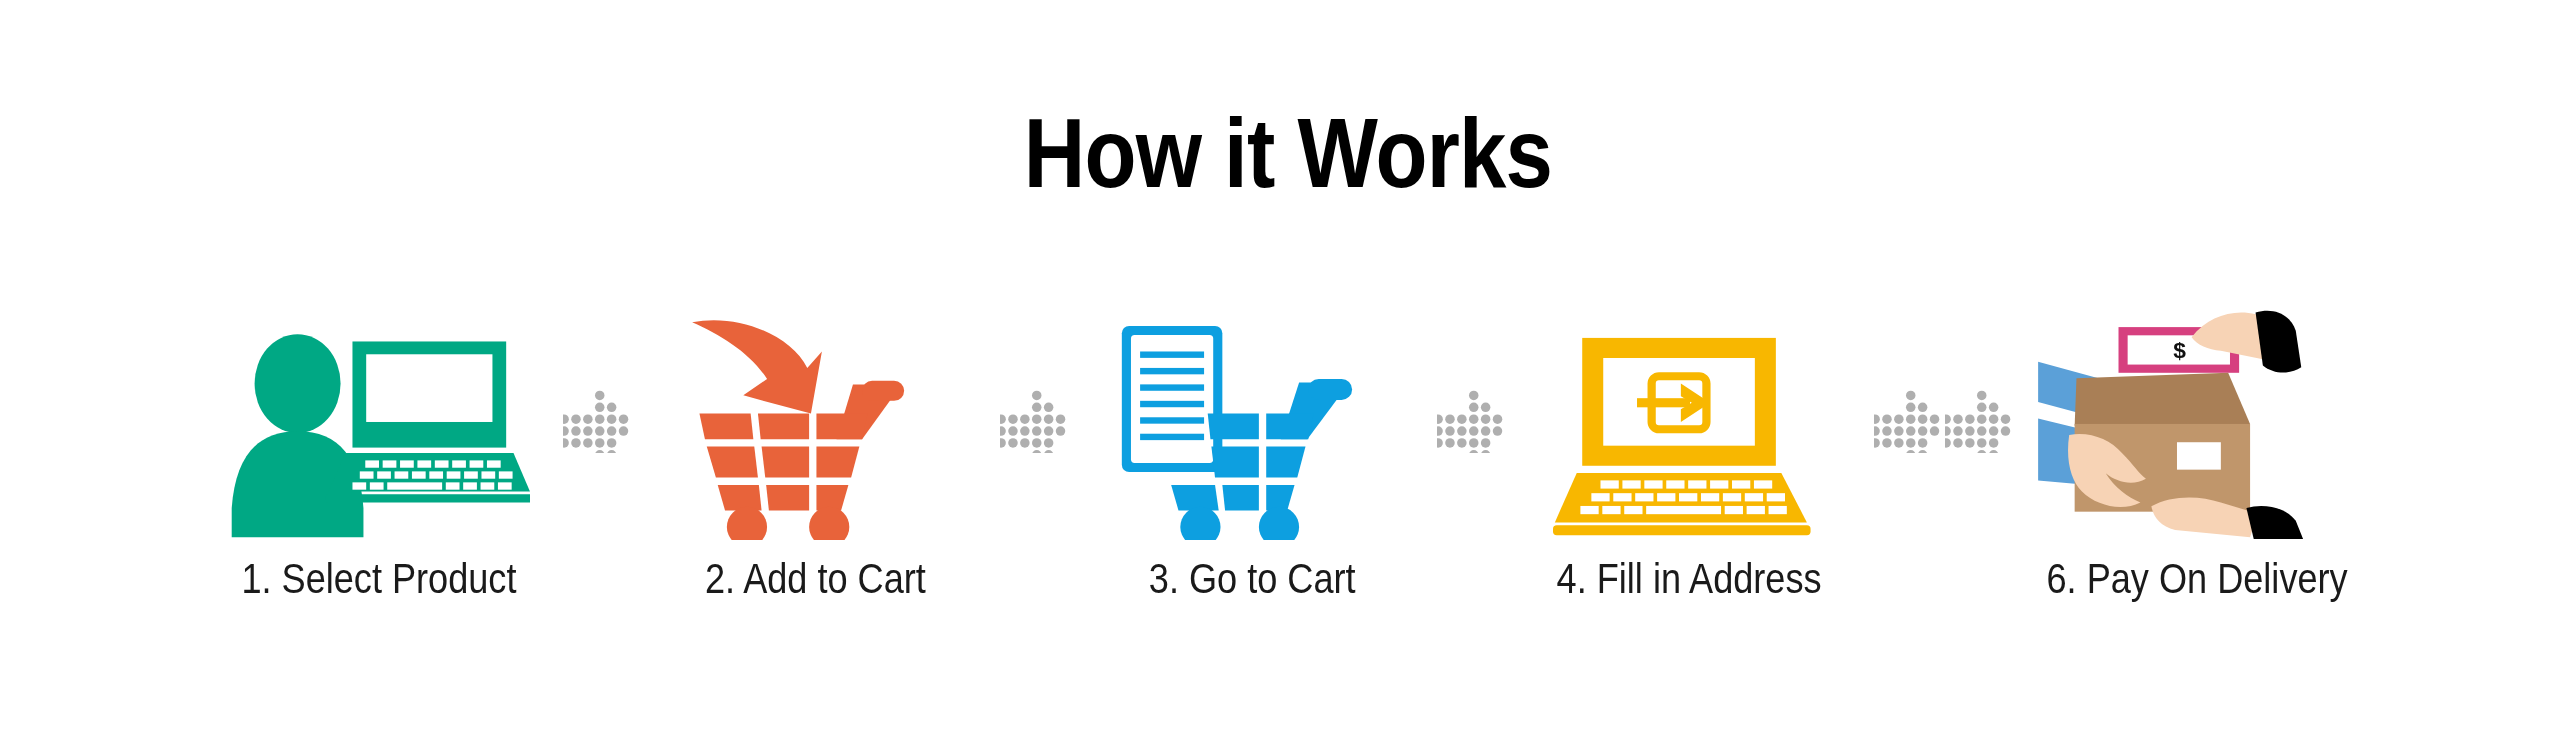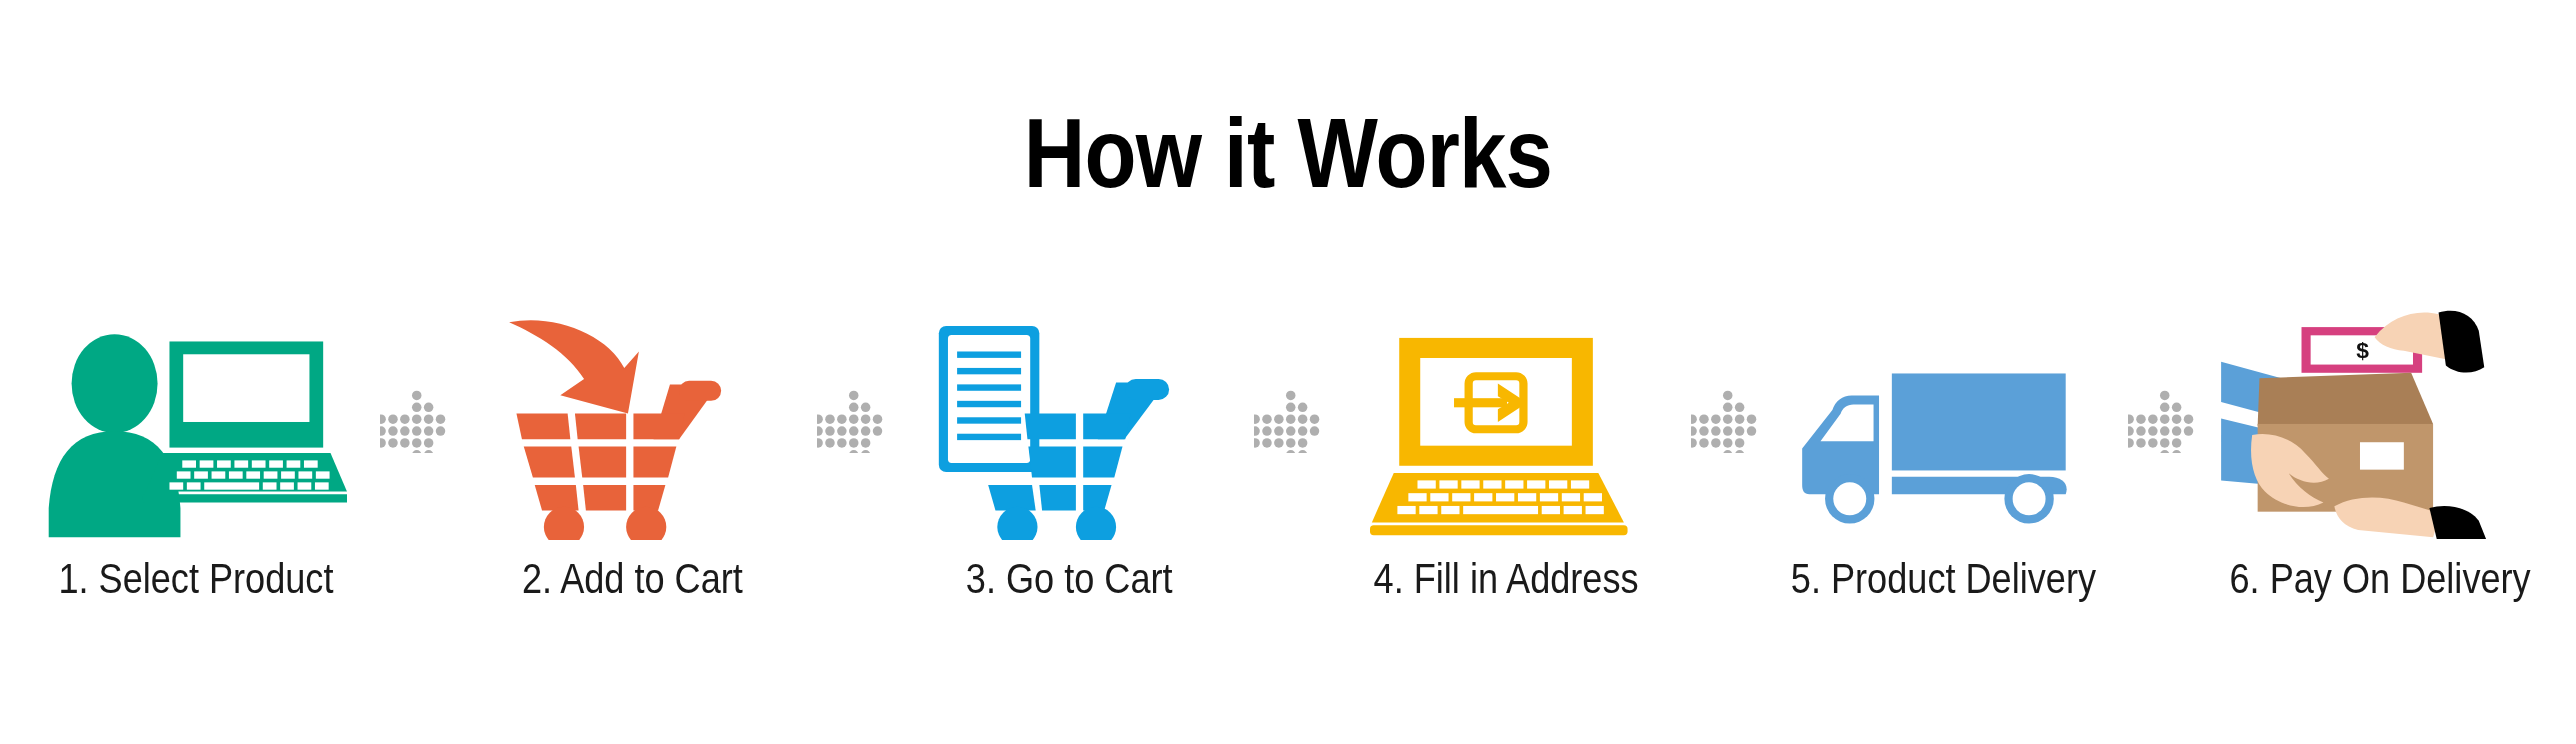--- a/index.html
+++ b/index.html
@@ -334,35 +334,20 @@
             <circle cx="27" cy="59" r="5.2"></circle>
           <circle cx="40" cy="59" r="5.2"></circle>
             <circle cx="53" cy="59" r="5.2"></circle>
           <circle cx="40" cy="72" r="5.2"></circle>
             <circle cx="53" cy="72" r="5.2"></circle>
           <circle cx="40" cy="85" r="5.2"></circle>
         </g>
       </svg>
     </div>
 
-    <div class="step">
-      <div class="icon-box">
-        <svg width="284" height="183" viewBox="0 0 310 200">
-          <rect x="98" y="18" width="190" height="106" fill="#5BA0D8"></rect>
-          <path d="M98 131 L 270 131 C 284 131, 292 139, 288 150 L 98 150 Z" fill="#5BA0D8"></path>
-          <path d="M33 58 C 36 48, 44 42, 54 42 L 84 42 L 84 150 L 8 150 C 2 150, 0 146, 0 140 L 0 100 Z" fill="#5BA0D8"></path>
-          <path d="M42 62 C 44 56, 49 52, 56 52 L 78 52 L 78 92 L 20 92 Z" fill="#ffffff"></path>
-          <circle cx="52" cy="155" r="27" fill="#5BA0D8"></circle>
-          <circle cx="52" cy="155" r="18" fill="#ffffff"></circle>
-          <circle cx="248" cy="155" r="27" fill="#5BA0D8"></circle>
-          <circle cx="248" cy="155" r="18" fill="#ffffff"></circle>
-        </svg>
-      </div>
-      <div class="step-label">5. Product Delivery</div>
-    </div>
 
     <div class="sep">
       <svg width="68" height="64" viewBox="0 0 74 70">
         <g fill="#AFAFAF">
           <circle cx="40" cy="7" r="5.2"></circle>
           <circle cx="40" cy="20" r="5.2"></circle>
             <circle cx="53" cy="20" r="5.2"></circle>
           <circle cx="1" cy="33" r="5.2"></circle>
             <circle cx="14" cy="33" r="5.2"></circle>
             <circle cx="27" cy="33" r="5.2"></circle>

